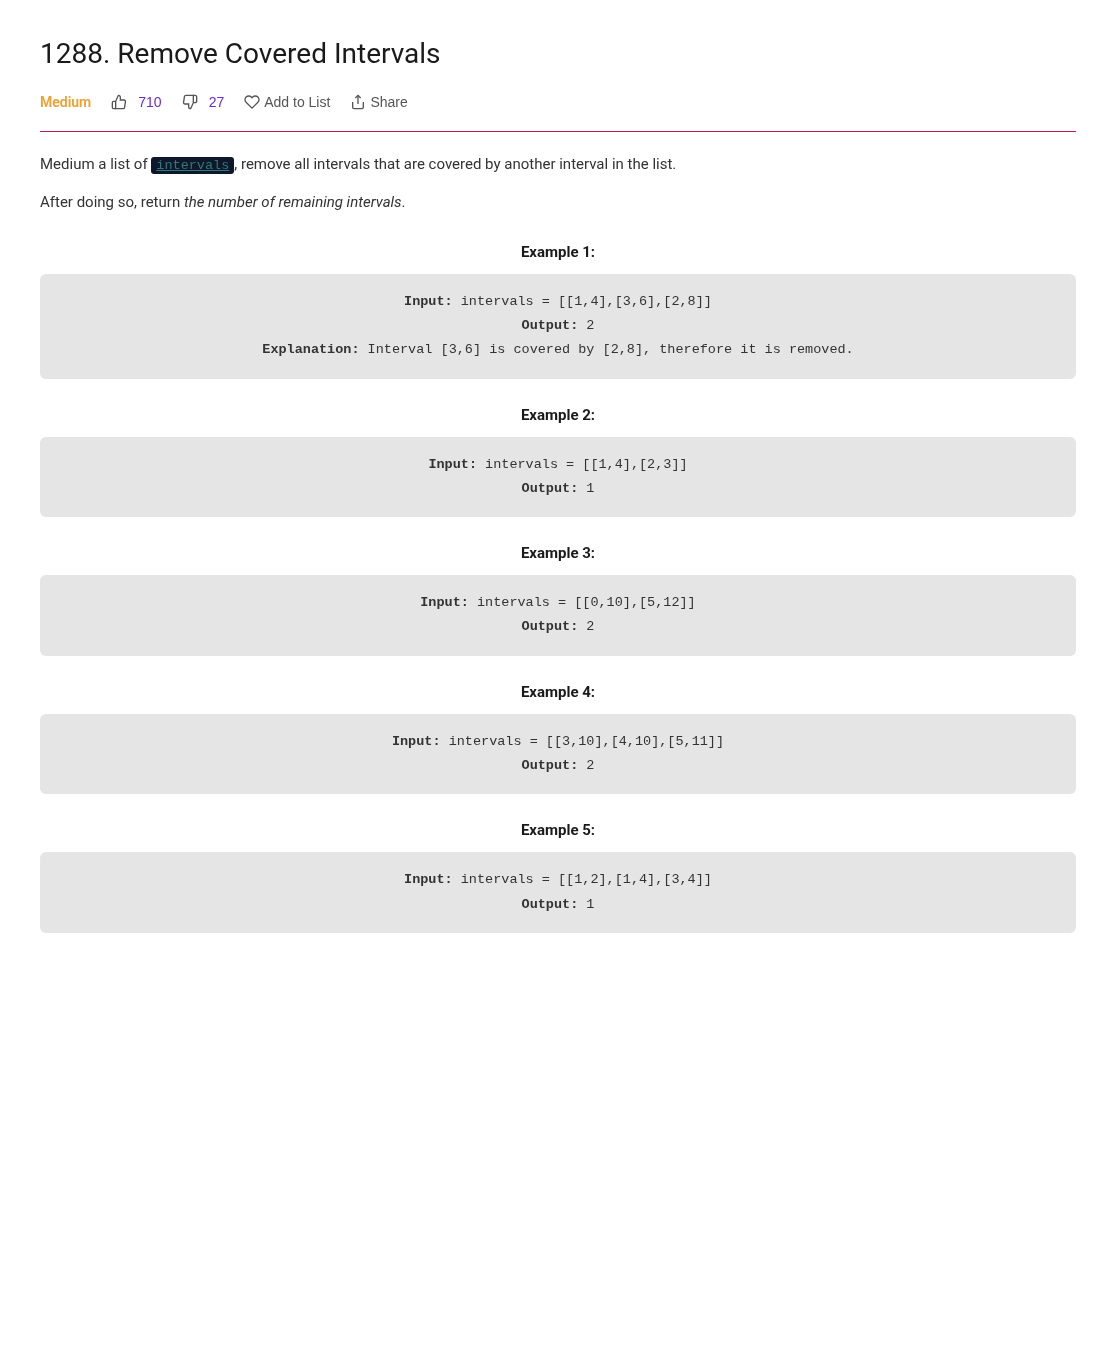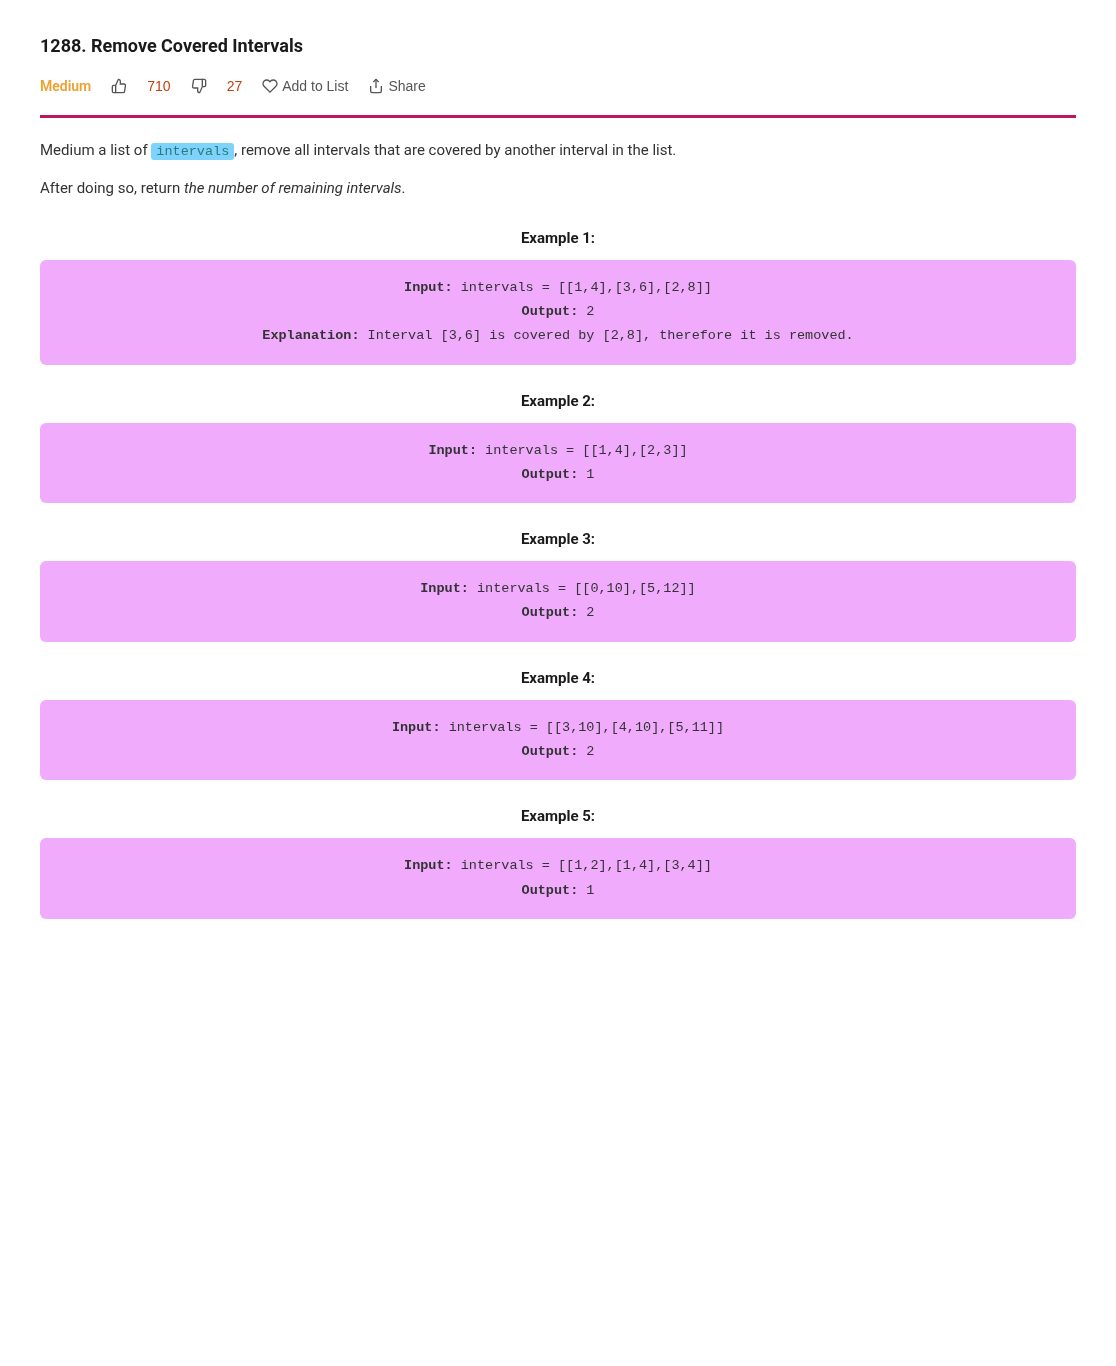--- a/index.html
+++ b/index.html
@@ -12,46 +12,46 @@
       font-family: -apple-system, BlinkMacSystemFont, "Segoe UI", Roboto, sans-serif;
       background: #ffffff;
       color: #262626;
       font-size: 15px;
       line-height: 1.6;
       padding: 32px 40px;
       max-width: 1116px;
     }
 
     .problem-title {
-      font-size: 18px;
-      font-weight: 700;
+      font-size: 28px;
+      font-weight: 400;
       color: #1a1a1a;
       margin-bottom: 14px;
     }
 
     .meta-row {
       display: flex;
       align-items: center;
       gap: 20px;
       margin-bottom: 20px;
       padding-bottom: 18px;
-      border-bottom: 3px solid #be185d;
+      border-bottom: 1px solid #be185d;
     }
 
     .difficulty-badge {
       color: #f0a030;
       font-weight: 600;
       font-size: 14px;
     }
 
     .vote-btn {
       display: flex;
       align-items: center;
-      gap: 20px;
-      color: #c2410c;
+      gap: 11px;
+      color: #6d28d9;
       font-size: 14px;
       cursor: pointer;
       background: none;
       border: none;
       padding: 0;
     }
 
     .vote-btn svg {
       width: 16px;
       height: 16px;
@@ -85,46 +85,47 @@
     }
 
     .description p {
       margin-bottom: 12px;
       font-size: 15px;
       color: #333;
       line-height: 1.7;
     }
 
     code.inline {
-      background: #7dd3fc;
+      background: #0f172a;
       color: #2c7a7b;
       padding: 1px 5px;
       border-radius: 3px;
       font-family: "SFMono-Regular", Consolas, "Liberation Mono", Menlo, monospace;
       font-size: 13.5px;
+      text-decoration: underline;
     }
 
     em {
       font-style: italic;
     }
 
     .example-section {
       margin-bottom: 24px;
       text-align: center;
     }
 
     .example-title {
       font-size: 15px;
       font-weight: 700;
       margin-bottom: 10px;
       color: #1a1a1a;
     }
 
     .code-block {
-      background: #f0abfc;
+      background: #e5e5e5;
       border-radius: 6px;
       padding: 16px 20px;
       font-family: "SFMono-Regular", Consolas, "Liberation Mono", Menlo, monospace;
       font-size: 13.5px;
       color: #333;
       line-height: 1.8;
       white-space: pre;
     }
 
     .code-block .label {

